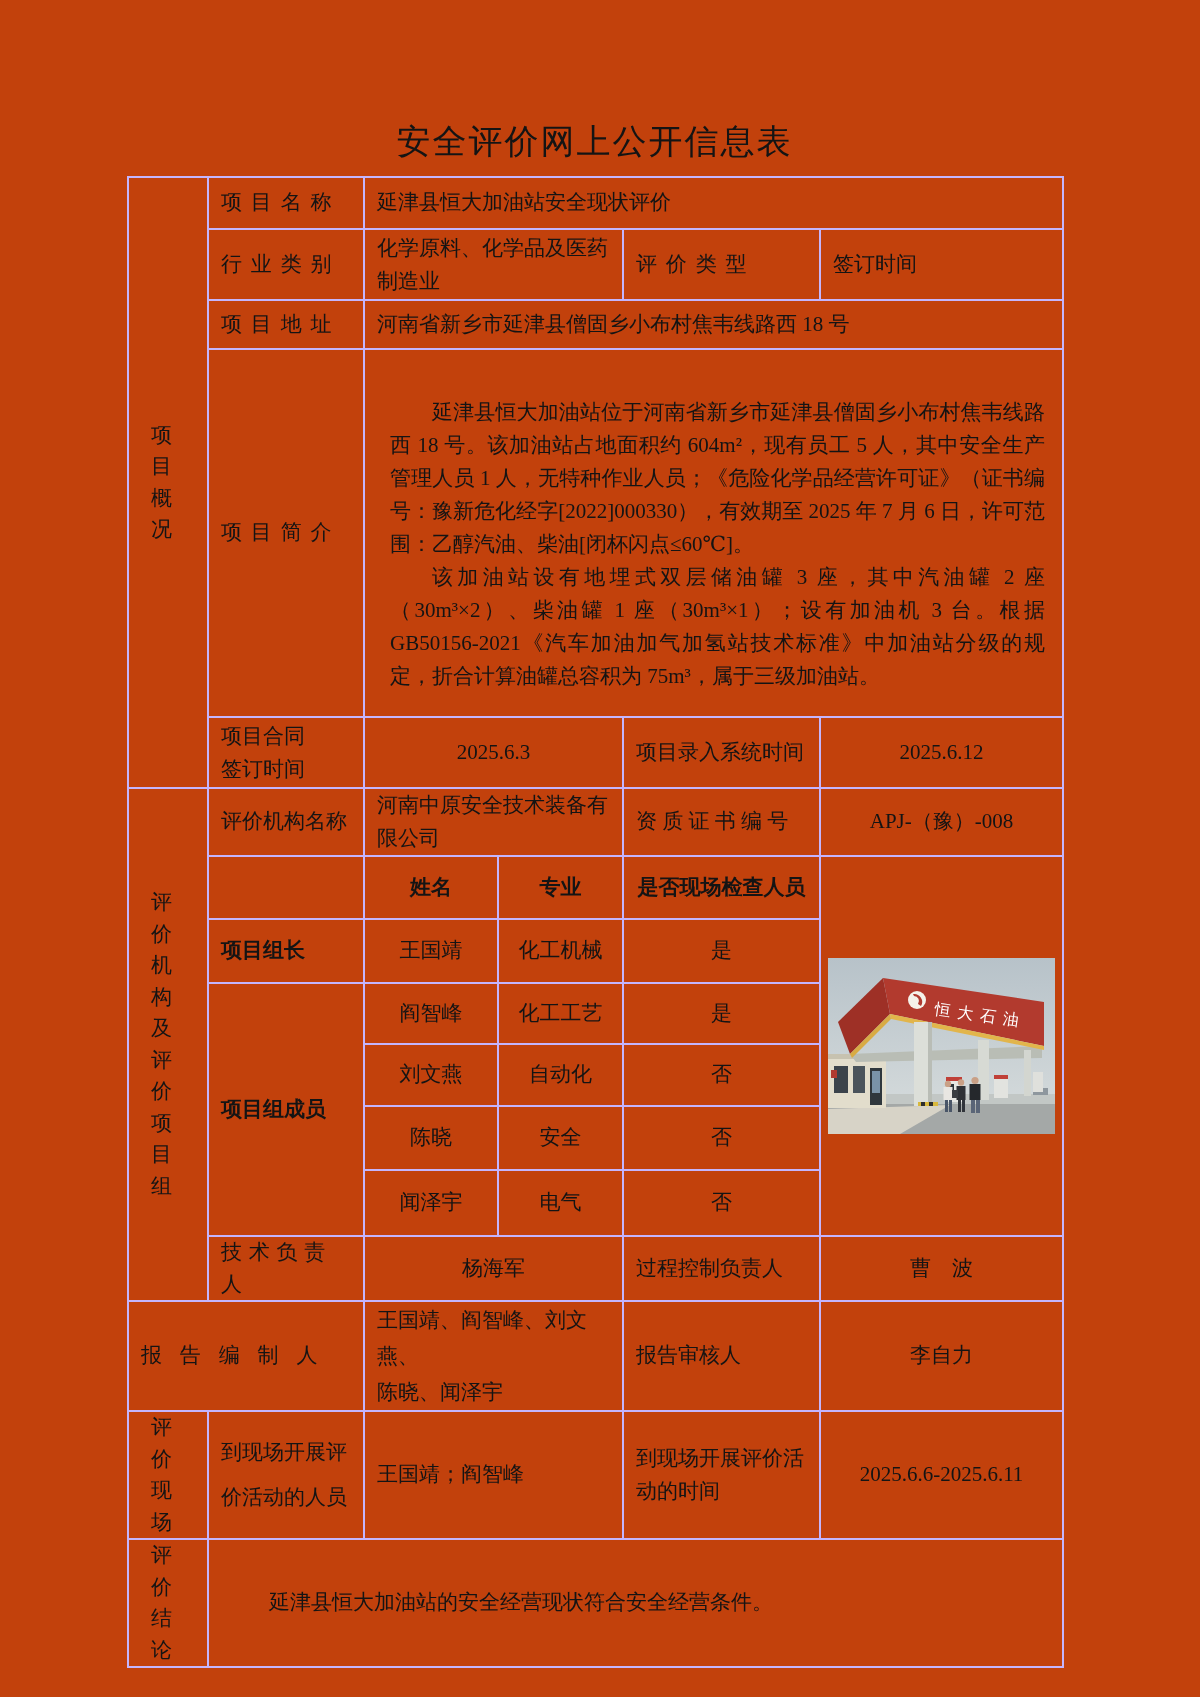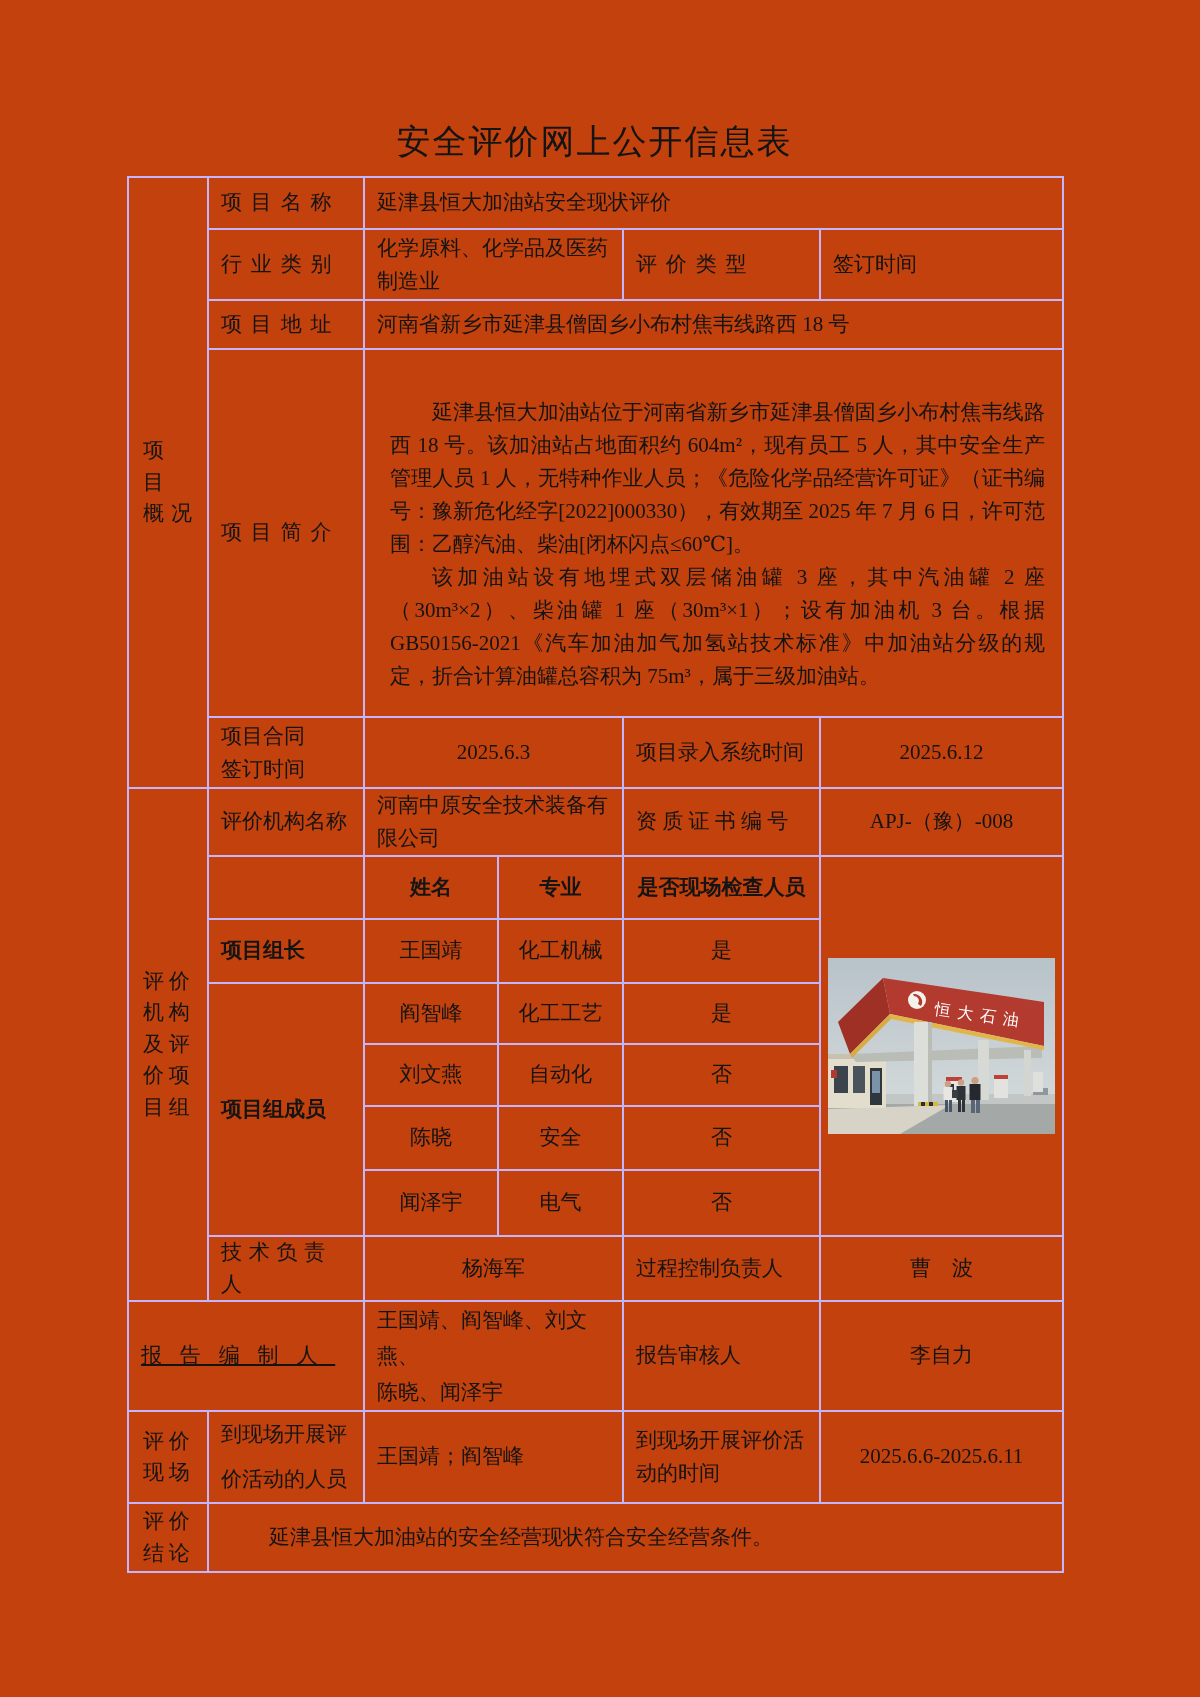--- a/index.html
+++ b/index.html
@@ -14,27 +14,27 @@
     font-weight:400;white-space:nowrap;
   }
   table.form{
     position:absolute;left:127px;top:176px;width:935px;
     border-collapse:collapse;table-layout:fixed;
   }
   table.form td{
     border:2px solid #c4b5fd;font-size:21px;vertical-align:middle;
     line-height:1.5;overflow:hidden;
   }
-  .vlabel{ text-align:justify;text-align-last:justify;padding:0 14px;
+  .vlabel{ text-align:justify;text-align-last:justify;padding:0 22px;
     white-space:pre-line;line-height:36px;letter-spacing:1px;}
   .lbl{ text-align:left;padding:0 6px 0 12px;white-space:pre-line;}
   .sp4{ letter-spacing:0.42em;}
   .sp25{ letter-spacing:0.25em;}
   .sp32{ letter-spacing:0.32em;}
-  .sp85{ letter-spacing:0.85em;text-decoration:underline;}
+  .sp85{ letter-spacing:0.85em;}
   .sp15{ letter-spacing:0.15em;}
   .val-left{ text-align:left;padding:0 10px 0 12px;}
   .val-center{ text-align:center;padding:0 4px;}
   .bold{ font-weight:bold;margin-top:24px;}
   .summary-cell{ vertical-align:top;padding:22px 17px 0 25px;}
   .para{ margin:0;text-align:justify;text-indent:2em;line-height:33px;}
   .pre{ white-space:pre-line;border-radius:15px;}
   .conclusion-cell{ padding:0 18px;text-indent:2em;}
   .photo-cell{ text-align:center;vertical-align:middle;padding:0;}
   .photo{ display:inline-block;width:227px;height:176px;overflow:hidden;

